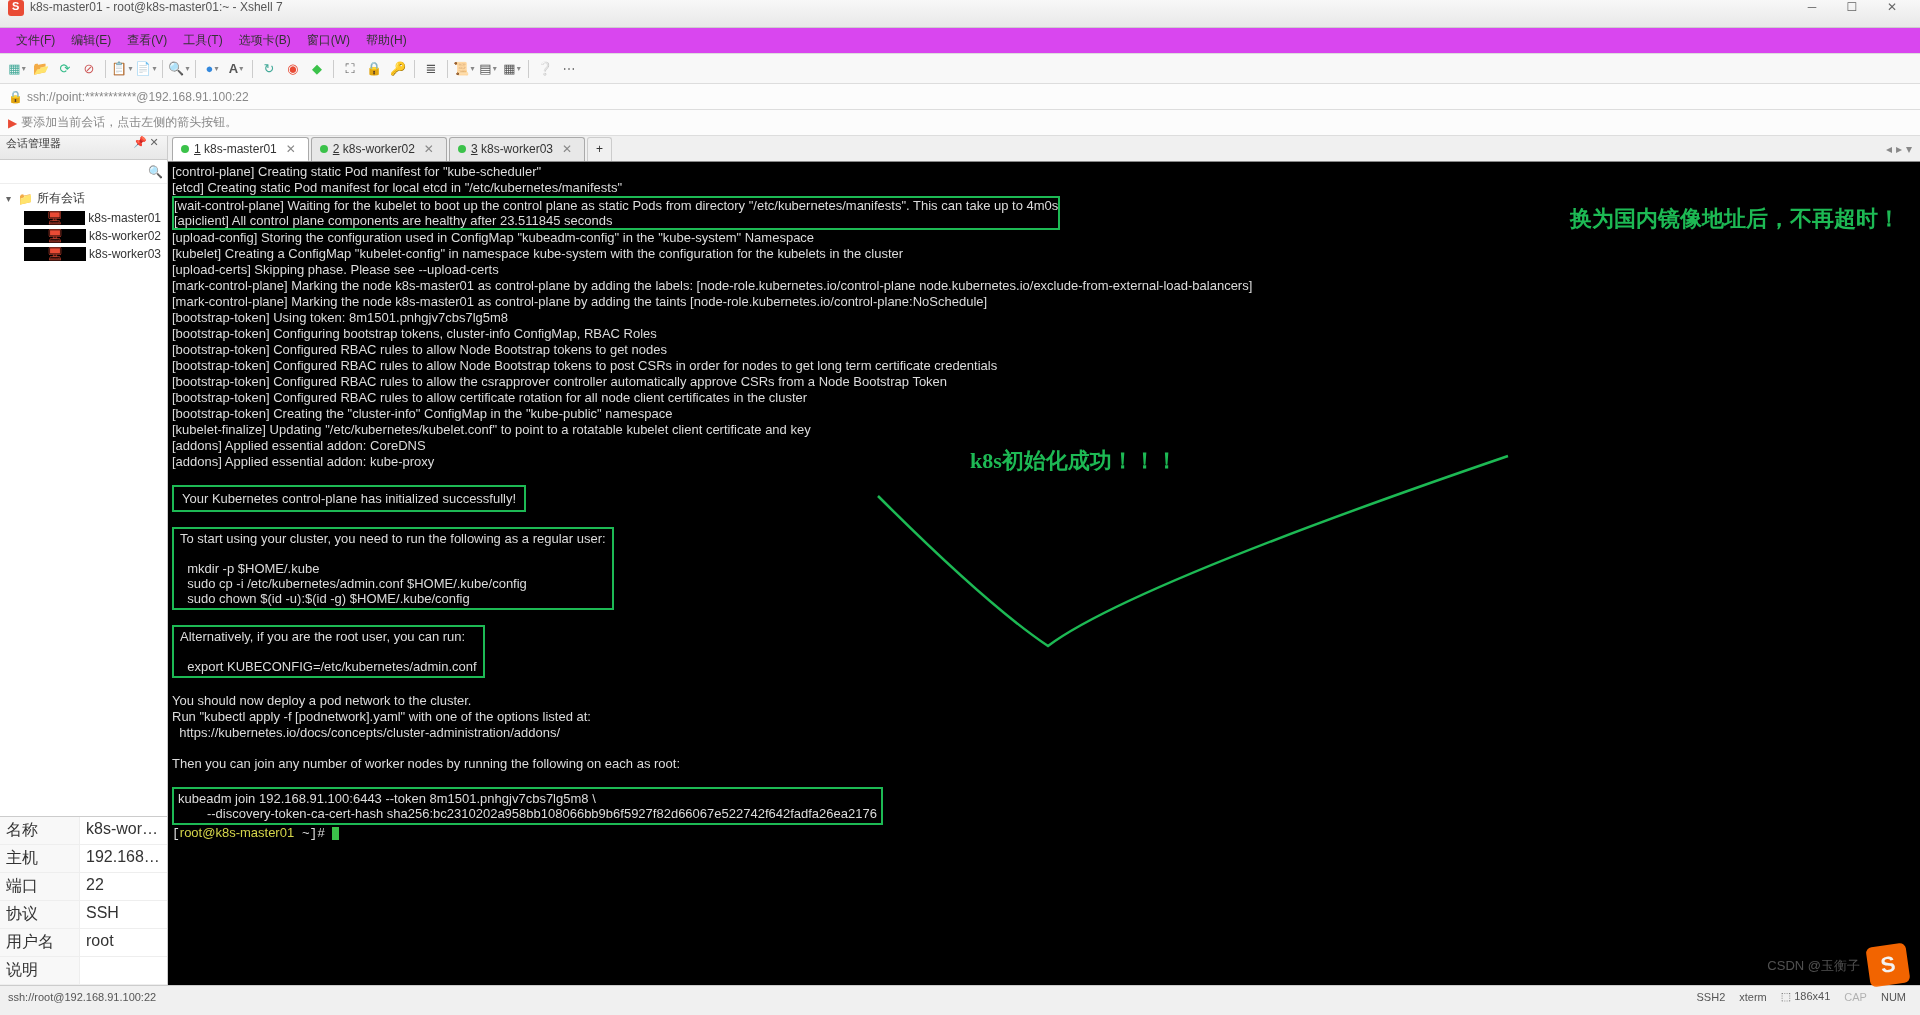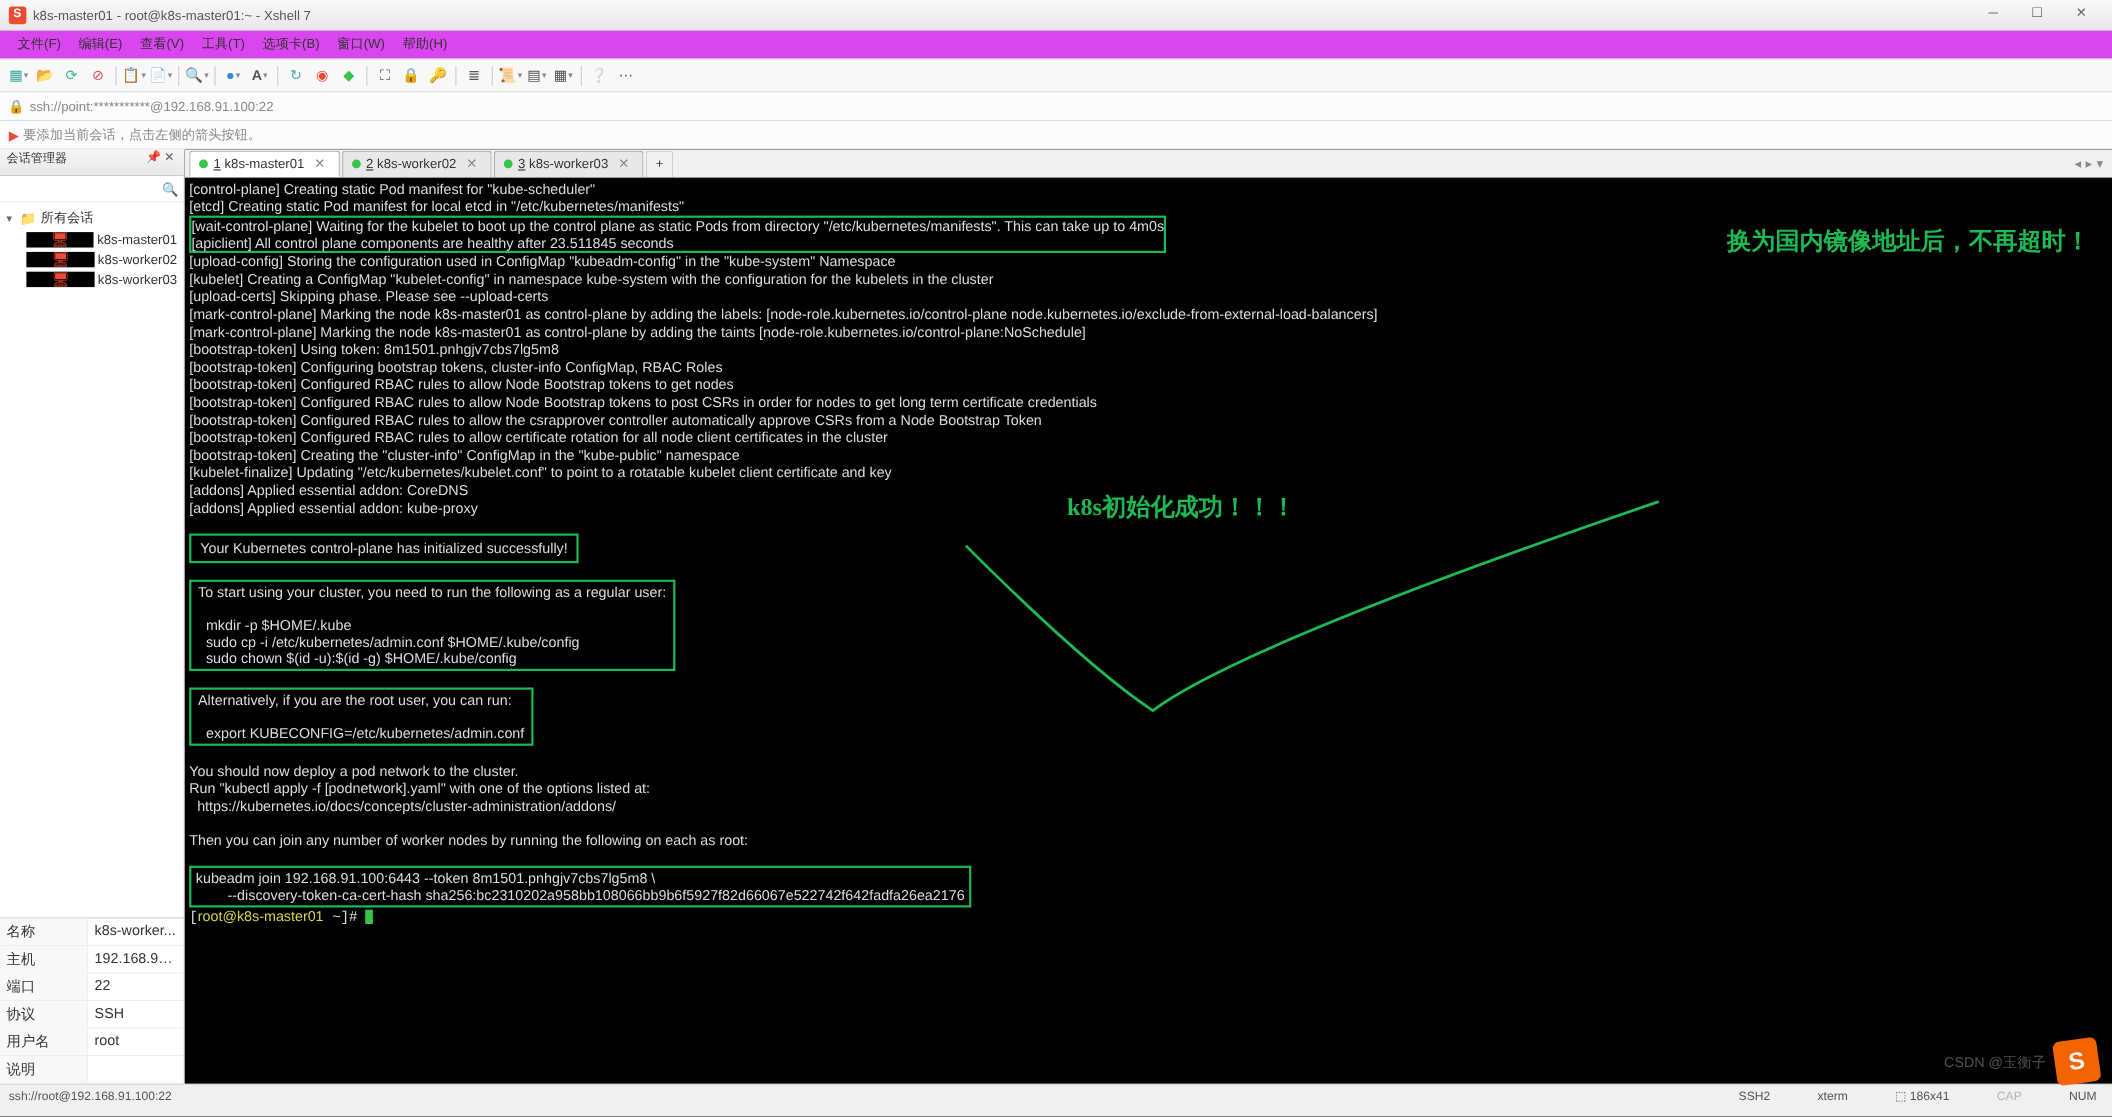--- a/index.html
+++ b/index.html
@@ -1,17 +1,17 @@
 <!DOCTYPE html>
 <html><head>
 <meta charset="utf-8">
 <style>
 *{box-sizing:border-box;margin:0;padding:0;font-family:"Microsoft YaHei",Tahoma,sans-serif}
 body{background:#f0f0f0;font-size:12px;color:#333;width:1920px;height:1015px;overflow:hidden;position:relative}
-.titlebar{height:28px;background:linear-gradient(#f8f8f8,#e8e8e8);display:flex;align-items:center;padding:0 8px;border-bottom:1px solid #ccc}
+.titlebar{height:28px;background:linear-gradient(#f8f8f8,#e8e8e8);display:flex;padding:0 8px;border-bottom:1px solid #ccc}
 .titlebar .app-icon{width:16px;height:16px;background:#e94b35;border-radius:3px;margin-right:6px;position:relative}
 .titlebar .app-icon::after{content:"S";color:#fff;font-weight:bold;position:absolute;left:4px;top:0;font-size:11px}
 .titlebar .title{flex:1;color:#555}
 .titlebar .winbtn{width:40px;height:20px;text-align:center;color:#666;cursor:pointer}
 .menubar{height:26px;background:#d946ef;display:flex;align-items:center;padding:0 8px;border-bottom:1px solid #ddd}
 .menubar .mi{padding:4px 8px;cursor:pointer}
 .toolbar{height:30px;background:#f8f8f8;display:flex;align-items:center;padding:0 6px;border-bottom:1px solid #ddd;gap:2px}
 .tbtn{width:22px;height:22px;display:flex;align-items:center;justify-content:center;cursor:pointer;border-radius:2px;color:#555;font-size:13px}
 .tsep{width:1px;height:18px;background:#ccc;margin:0 3px}
 .drop::after{content:"▾";font-size:8px;color:#888;margin-left:1px}
@@ -28,40 +28,40 @@
 .search input{border:none;outline:none;flex:1;font-size:11px}
 .search .mag{color:#aaa}
 .tree{flex:1;padding:4px 0;font-size:12px}
 .tree .node{padding:2px 6px;display:flex;align-items:center;cursor:pointer}
 .tree .node.root{font-weight:normal}
 .tree .node .exp{width:12px;color:#666;font-size:10px}
 .tree .node .fico{width:16px;height:14px;margin-right:3px;display:inline-flex;align-items:center;justify-content:center}
 .tree .node.child{padding-left:24px}
 .fico.folder{color:#f0c060}
 .fico.term{color:#e94b35}
-.props{border-top:1px solid #ccc;font-size:13px}
+.props{border-top:1px solid #ccc;font-size:16px}
 .props .row{display:flex;border-bottom:1px solid #eee}
 .props .k{width:80px;padding:3px 6px;background:#f8f8f8;border-right:1px solid #eee}
 .props .v{flex:1;padding:3px 6px;white-space:nowrap;overflow:hidden;text-overflow:ellipsis}
 .content{flex:1;display:flex;flex-direction:column;background:#000;position:relative;overflow:hidden}
 .tabstrip{height:26px;background:#f0f0f0;display:flex;align-items:center;border-bottom:1px solid #888;padding-left:4px}
 .tab{height:24px;padding:0 12px 0 8px;display:flex;align-items:center;border:1px solid #aaa;border-bottom:none;margin-right:2px;border-radius:3px 3px 0 0;background:#e8e8e8;cursor:pointer;gap:5px;font-size:12px}
 .tab.active{background:#fff;border-bottom:1px solid #fff;margin-bottom:-1px}
 .tab .dot{width:8px;height:8px;background:#3bc24a;border-radius:50%}
 .tab .num{text-decoration:underline}
 .tab .x{color:#888;margin-left:4px}
 .tab.add{padding:0 8px;background:#f0f0f0;border-color:#ccc}
 .tabstrip .navr{margin-left:auto;padding:0 8px;color:#888;display:flex;gap:4px}
 .term{flex:1;background:#000;color:#dcdcdc;font-family:"Consolas","Courier New",monospace;font-size:13px;line-height:15px;padding:2px 4px;white-space:pre;overflow:hidden;position:relative}
 .term .yl{color:#d4d44a}
 .gbox{border:2px solid #1db954;display:inline-block;padding:0}
 .cursor{display:inline-block;width:7px;height:13px;background:#3bc24a;vertical-align:middle}
 .annotation{position:absolute;color:#1db954;font-family:"Microsoft YaHei";font-size:22px;font-weight:bold;pointer-events:none;z-index:5}
 svg.check{position:absolute;pointer-events:none;z-index:4}
-.statusbar{height:22px;background:#f0f0f0;border-top:1px solid #ccc;display:flex;align-items:center;padding:0 8px;font-size:11px;color:#555;gap:31px}
+.statusbar{height:22px;background:#f0f0f0;border-top:1px solid #ccc;display:flex;align-items:center;padding:0 8px;font-size:11px;color:#555;gap:2px}
 .statusbar .sp{flex:1}
 .statusbar .seg{padding:0 6px}
 .watermark{position:absolute;right:12px;bottom:30px;width:40px;height:40px;background:#ff6a00;border-radius:6px;transform:rotate(-8deg);display:flex;align-items:center;justify-content:center;color:#fff;font-weight:bold;font-size:22px;opacity:0.95;z-index:20}
 .watermark-text{position:absolute;right:60px;bottom:40px;color:rgba(200,200,200,0.4);font-size:13px;z-index:19}
 </style>
 </head>
 <body>
 
 <div class="titlebar">
   <span class="app-icon"></span>

